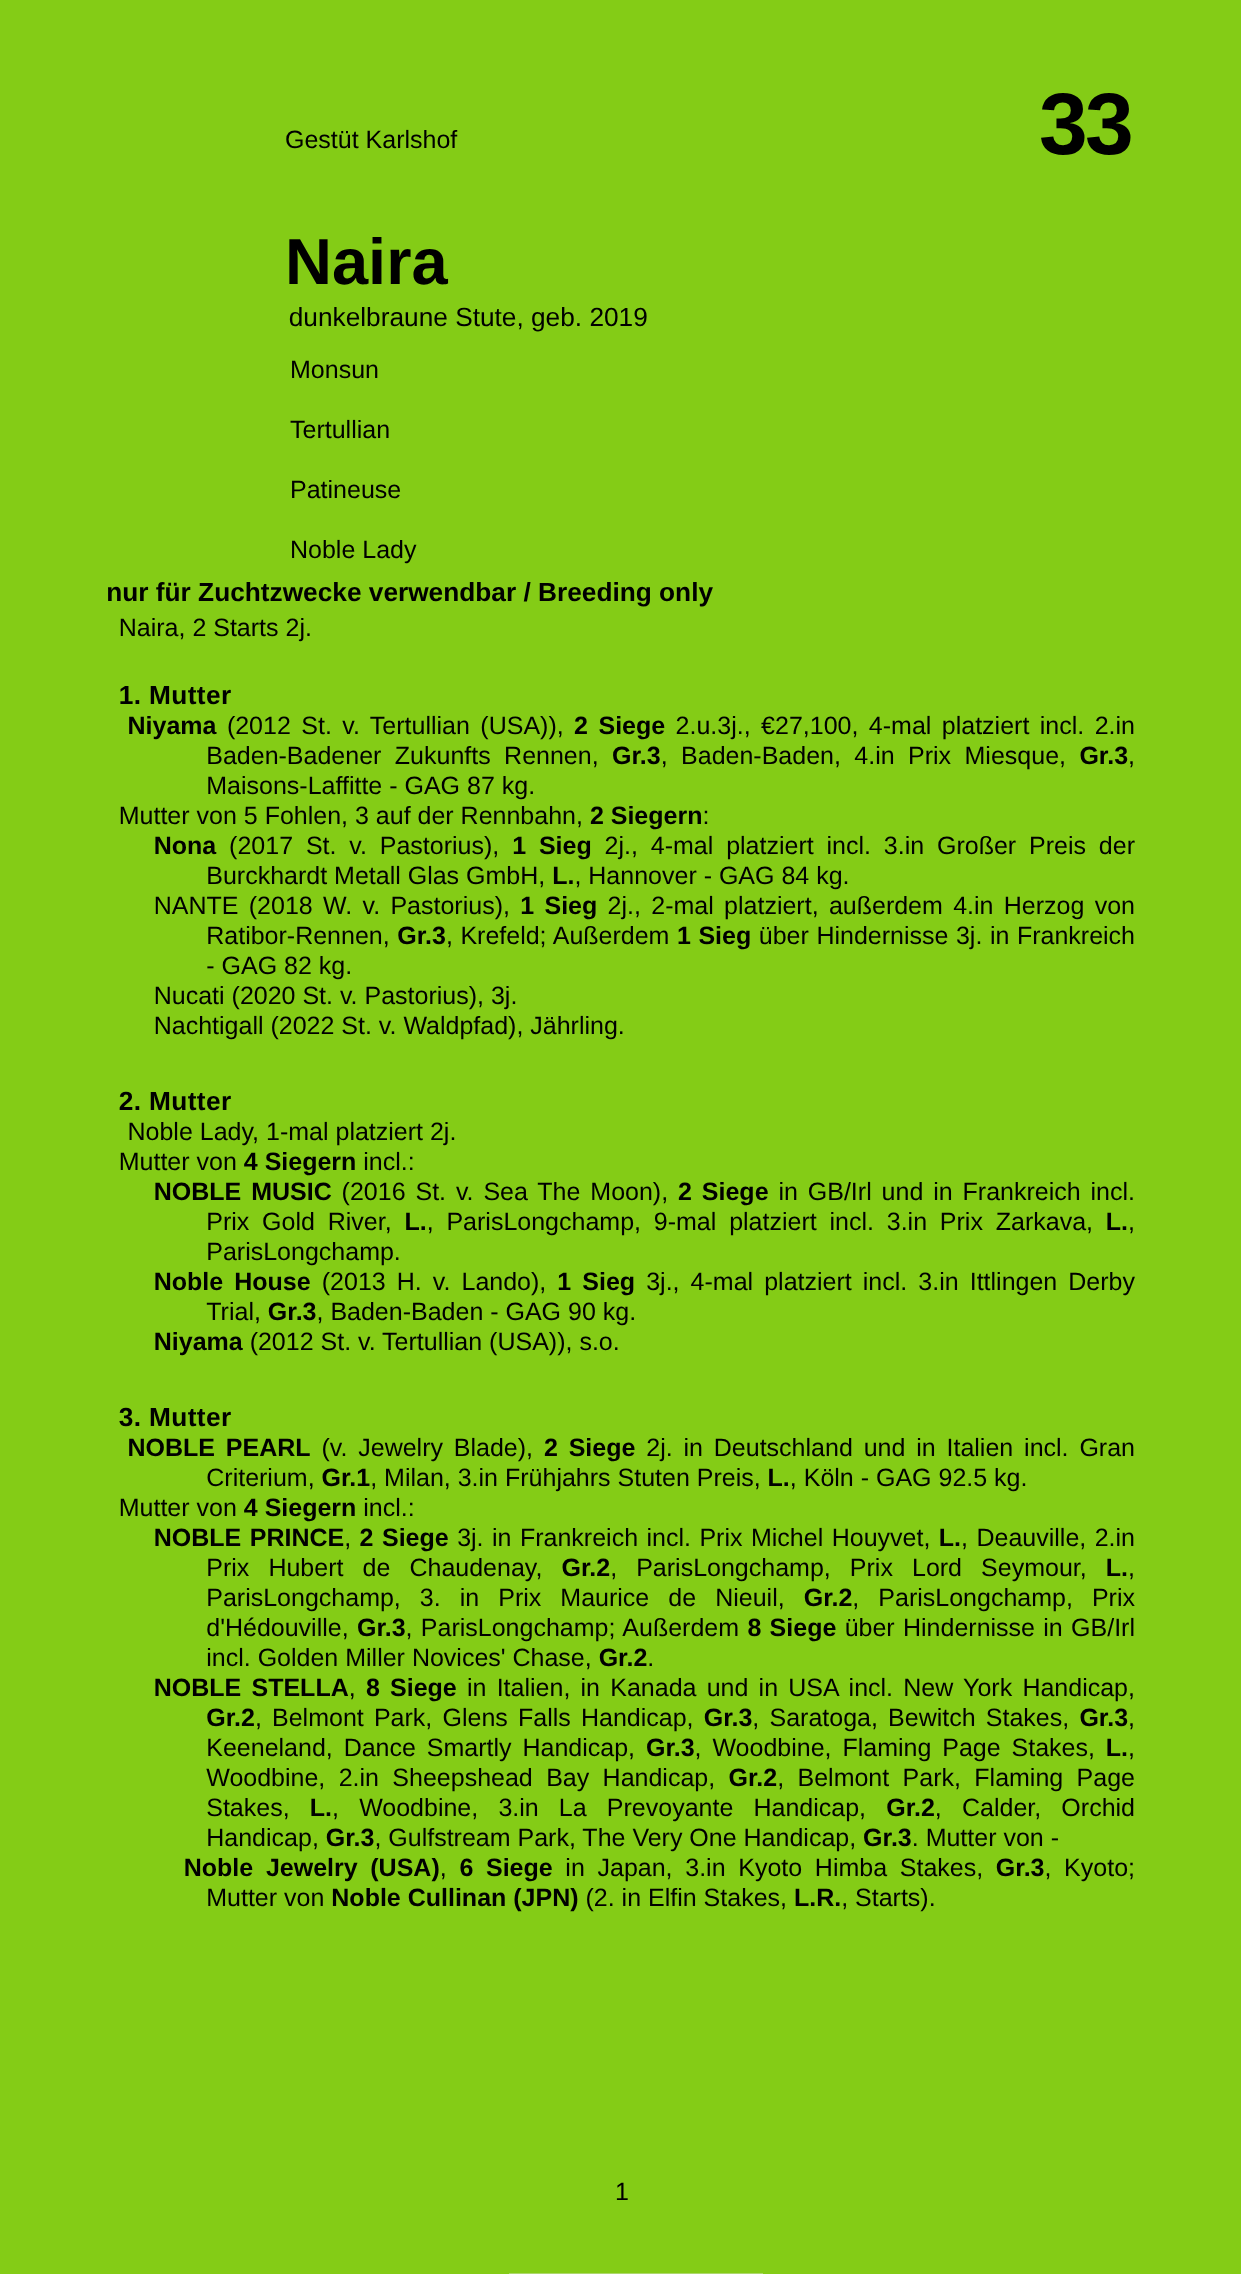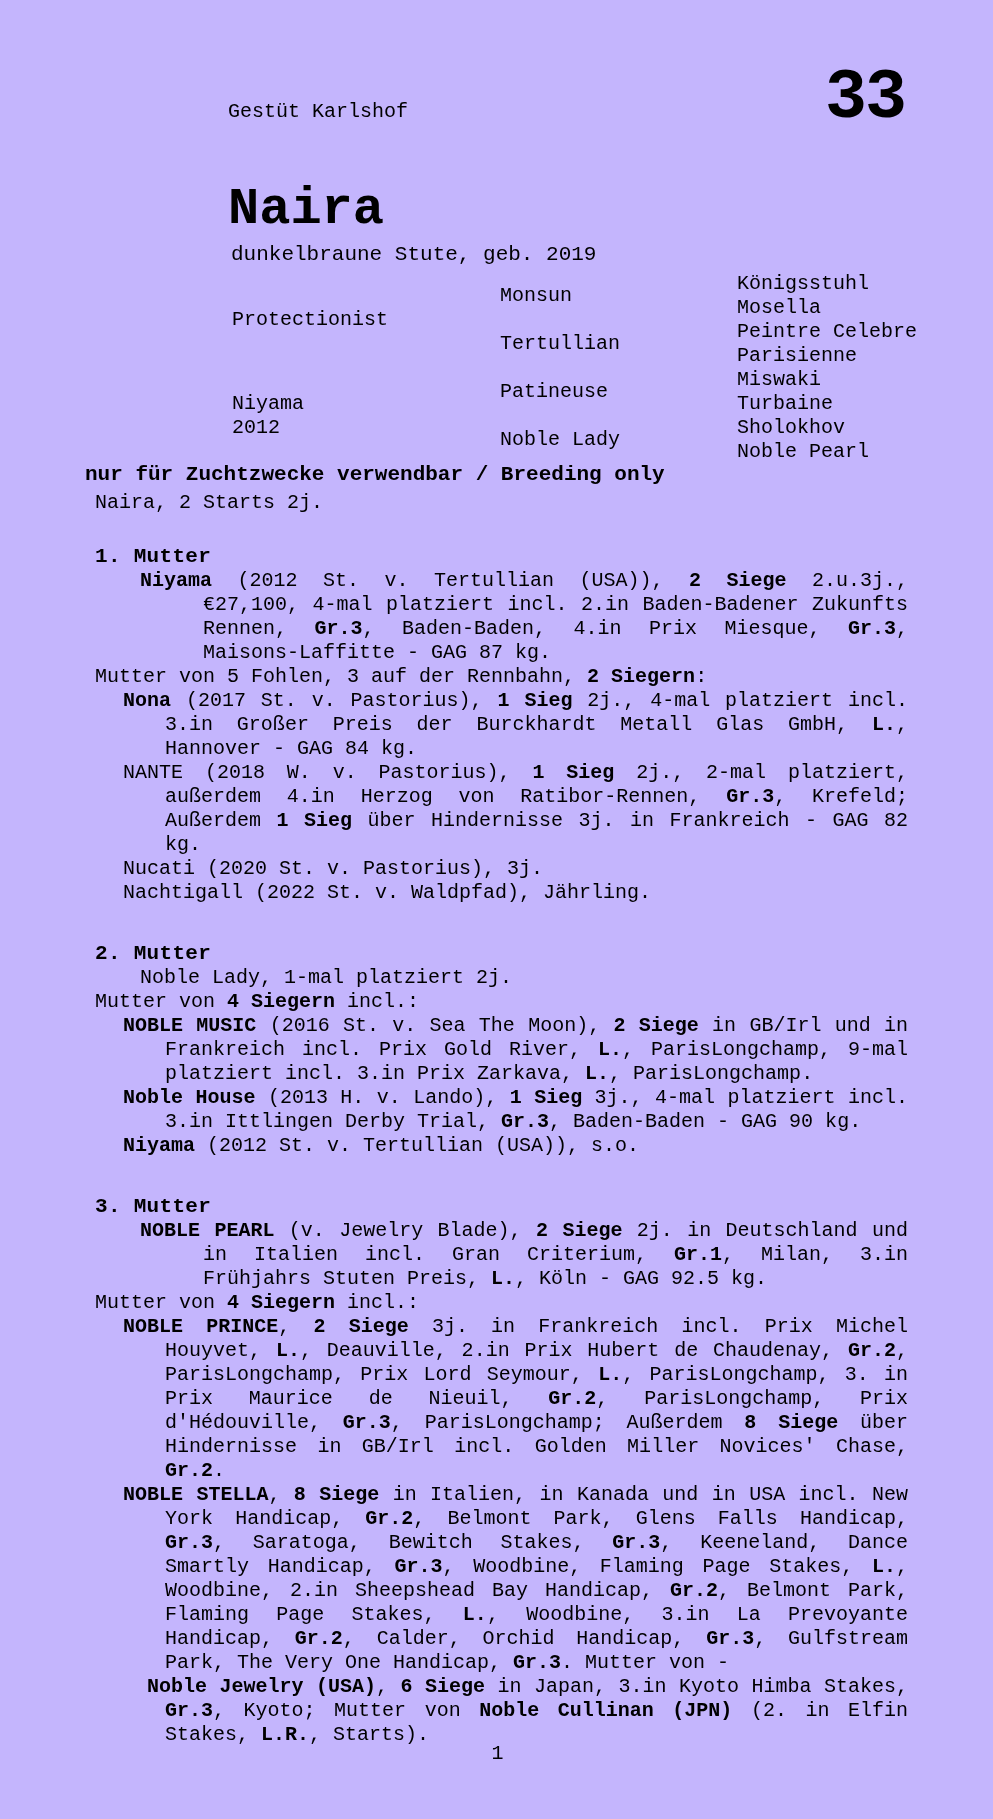--- a/index.html
+++ b/index.html
@@ -1,78 +1,59 @@
 <!DOCTYPE html>
 <html><head>
 <meta charset="utf-8">
 <style>
   html,body{margin:0;padding:0;background:#e9e9e9;}
   .page{
-    position:relative;width:993px;height:1819px;margin:0 auto;background:#c4b5fd;
-    font-family:Liberation Mono, monospace;color:#000;overflow:hidden;
+    position:relative;width:993px;height:1819px;margin:0 auto;background:#84cc16;
+    font-family:Liberation Sans, sans-serif;color:#000;overflow:hidden;
   }
   .breeder{position:absolute;left:228px;top:100px;font-size:20px;line-height:24px;}
   .catnum{position:absolute;right:88px;top:64px;font-size:70px;font-weight:bold;line-height:1;letter-spacing:-2px;}
   .title{position:absolute;left:228px;top:184px;font-size:52px;font-weight:bold;line-height:1;margin:0;}
   .subtitle{position:absolute;left:231px;top:243px;font-size:21px;line-height:24px;}
   .pedigree{position:absolute;left:232px;top:272px;display:flex;font-size:20px;}
   .gen1{width:268px;}
   .gen2{width:237px;}
   .gen3{width:200px;}
   .ped-cell1{height:96px;display:flex;flex-direction:column;justify-content:center;line-height:24px;}
   .ped-cell2{height:48px;display:flex;align-items:center;line-height:24px;}
   .gen3 .ped-line{height:24px;line-height:24px;}
   .notice{position:absolute;left:85px;top:463px;width:825px;text-align:left;font-size:21px;font-weight:bold;line-height:24px;}
   .bodytext{position:absolute;left:95px;top:491px;width:813px;font-size:20px;line-height:24px;}
   .race-record{text-align:left;}
   .section{margin-top:37px;}
   #sections .section:first-child{margin-top:30px;}
   .sec-heading{font-size:21px;font-weight:bold;line-height:24px;letter-spacing:0.3px;}
   .para{text-align:justify;}
-  .p-dam{padding-left:70px;text-indent:-63px;margin-left:38px;}
+  .p-dam{padding-left:70px;text-indent:-63px;}
   .p-plain{padding-left:0;text-indent:0;}
   .p-off{padding-left:70px;text-indent:-42px;}
   .p-off2{padding-left:70px;text-indent:-18px;}
   .b{font-weight:bold;}
   .pagenum{position:absolute;left:85px;top:1742px;width:825px;text-align:center;font-size:20px;line-height:24px;}
 </style>
 </head>
 <body>
 
 <div class="page">
   <div class="breeder">Gestüt Karlshof</div>
   <div class="catnum">33</div>
   <h1 class="title">Naira</h1>
   <div class="subtitle">dunkelbraune Stute, geb. 2019</div>
 
   <div class="pedigree">
-    <div class="gen1">
-        <div class="ped-cell1">
-          <div class="ped-line">Protectionist</div>
-        </div>
-        <div class="ped-cell1">
-          <div class="ped-line">Niyama</div>
-          <div class="ped-line">2012</div>
-        </div>
-      </div>
     <div class="gen2">
         <div class="ped-cell2">Monsun</div>
         <div class="ped-cell2">Tertullian</div>
         <div class="ped-cell2">Patineuse</div>
         <div class="ped-cell2">Noble Lady</div>
-      </div>
-    <div class="gen3">
-        <div class="ped-line">Königsstuhl</div>
-        <div class="ped-line">Mosella</div>
-        <div class="ped-line">Peintre Celebre</div>
-        <div class="ped-line">Parisienne</div>
-        <div class="ped-line">Miswaki</div>
-        <div class="ped-line">Turbaine</div>
-        <div class="ped-line">Sholokhov</div>
-        <div class="ped-line">Noble Pearl</div>
       </div>
   </div>
 
   <div class="notice">nur für Zuchtzwecke verwendbar / Breeding only</div>
 
   <div class="bodytext">
     <div class="race-record">Naira, 2 Starts 2j.</div>
     <div id="sections">
         <div class="section">
           <div class="sec-heading">1. Mutter</div>

